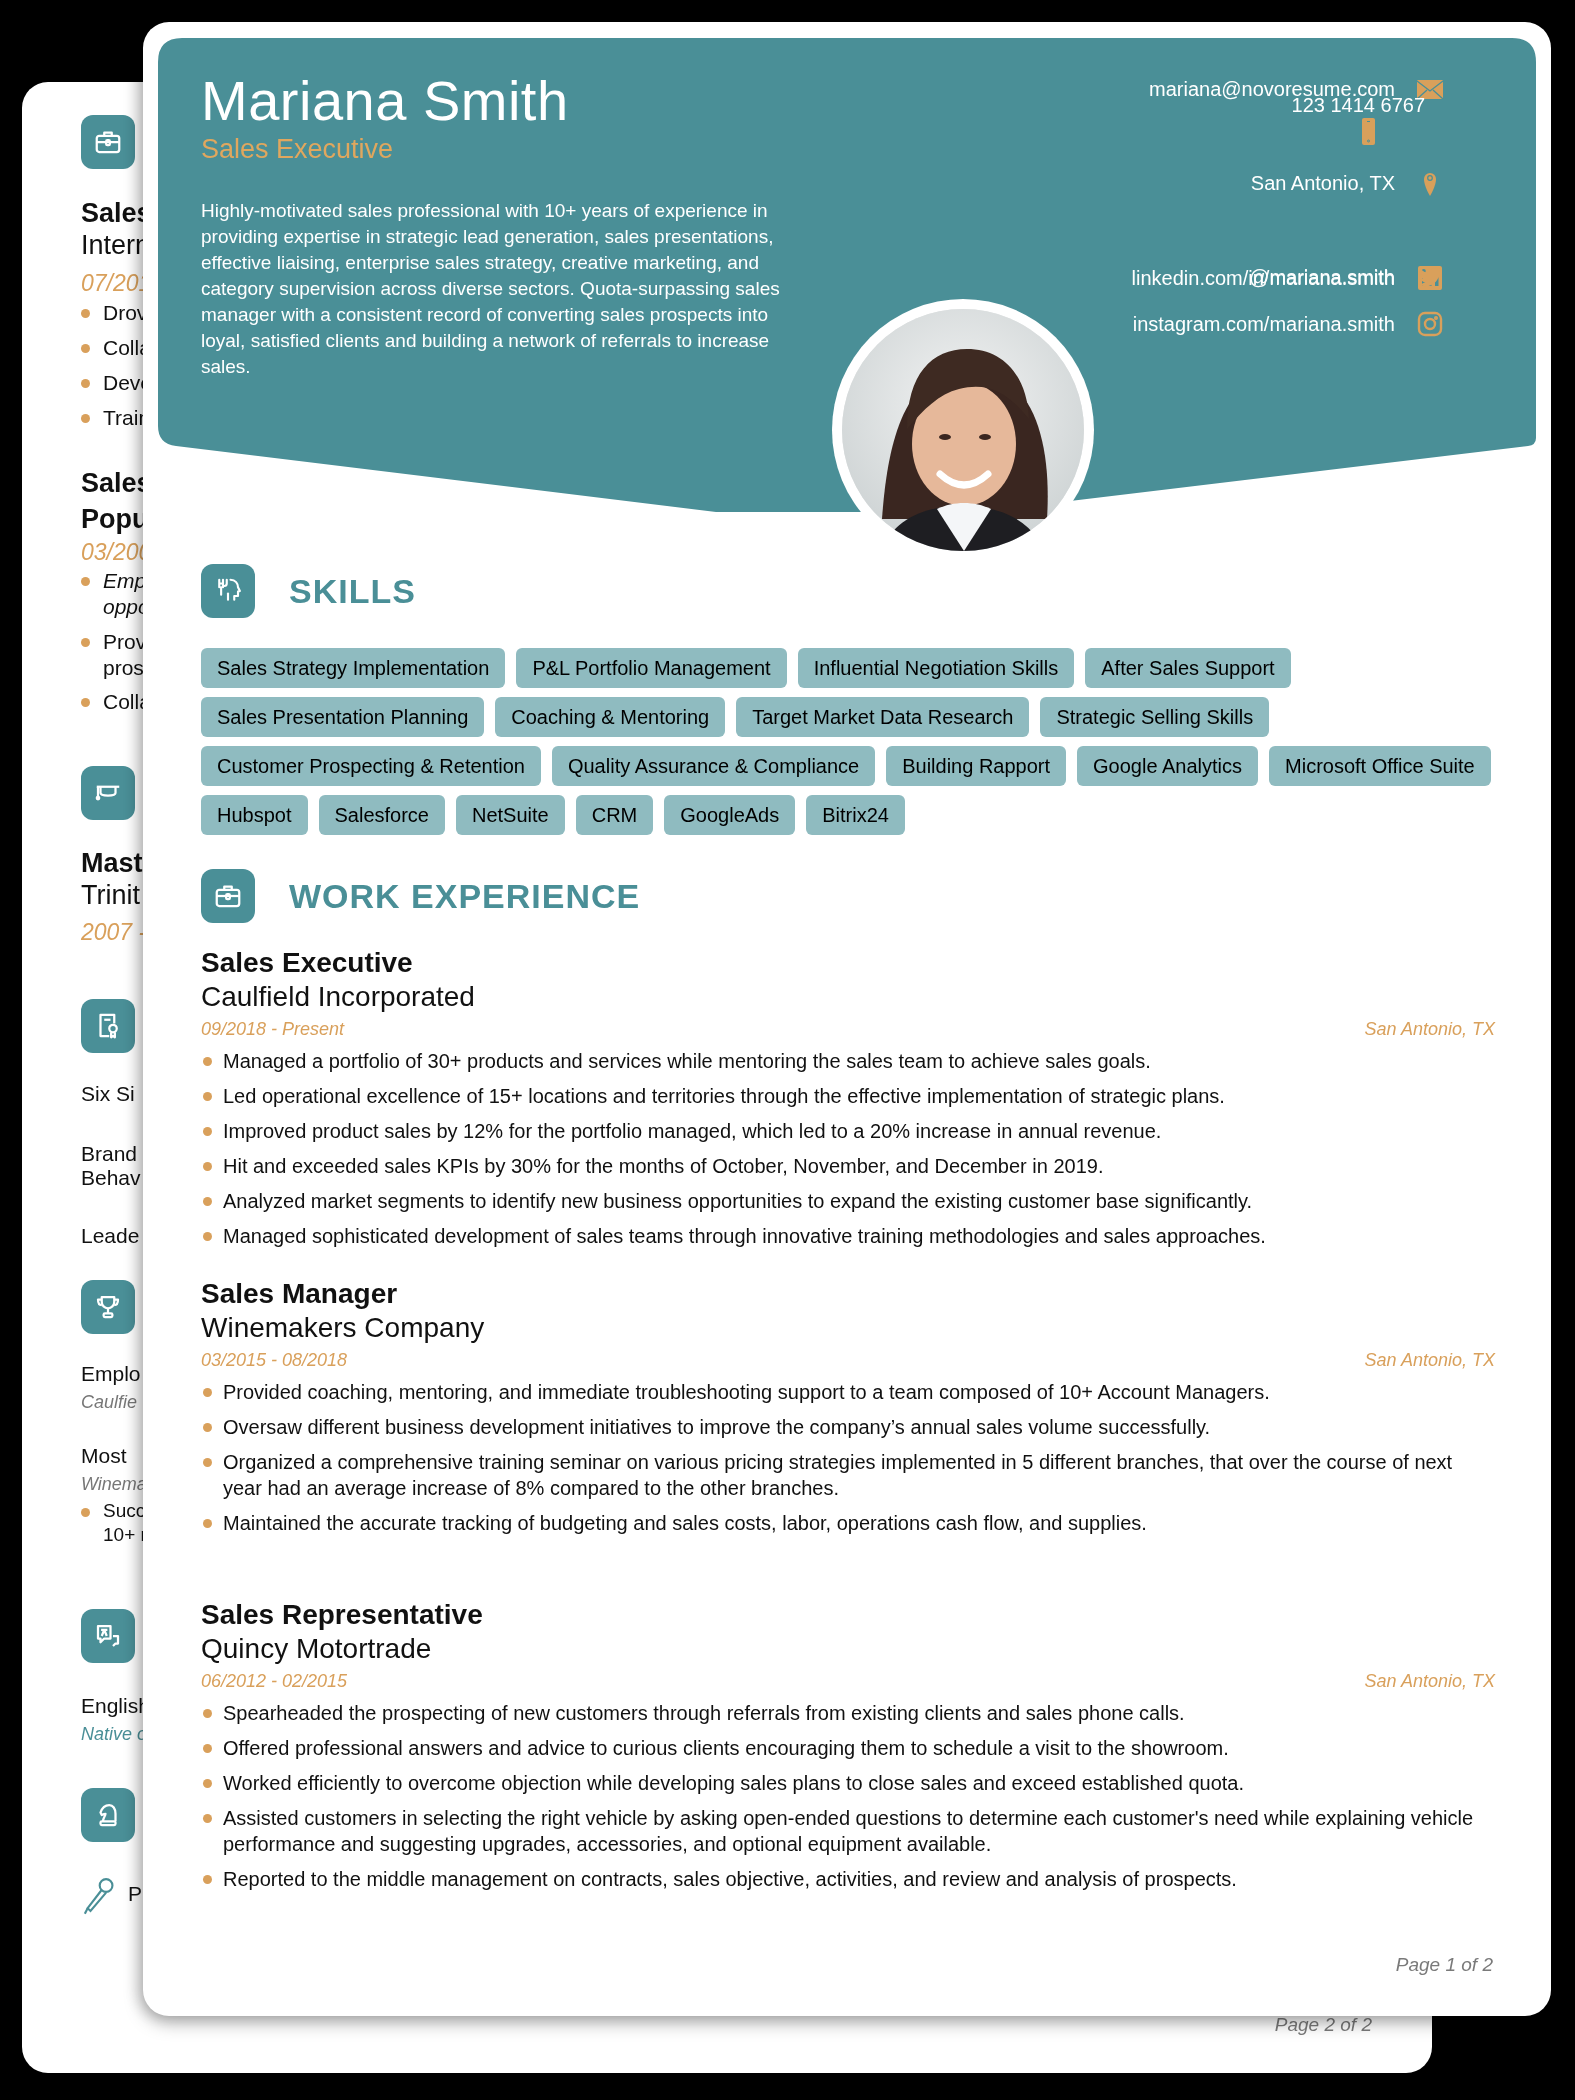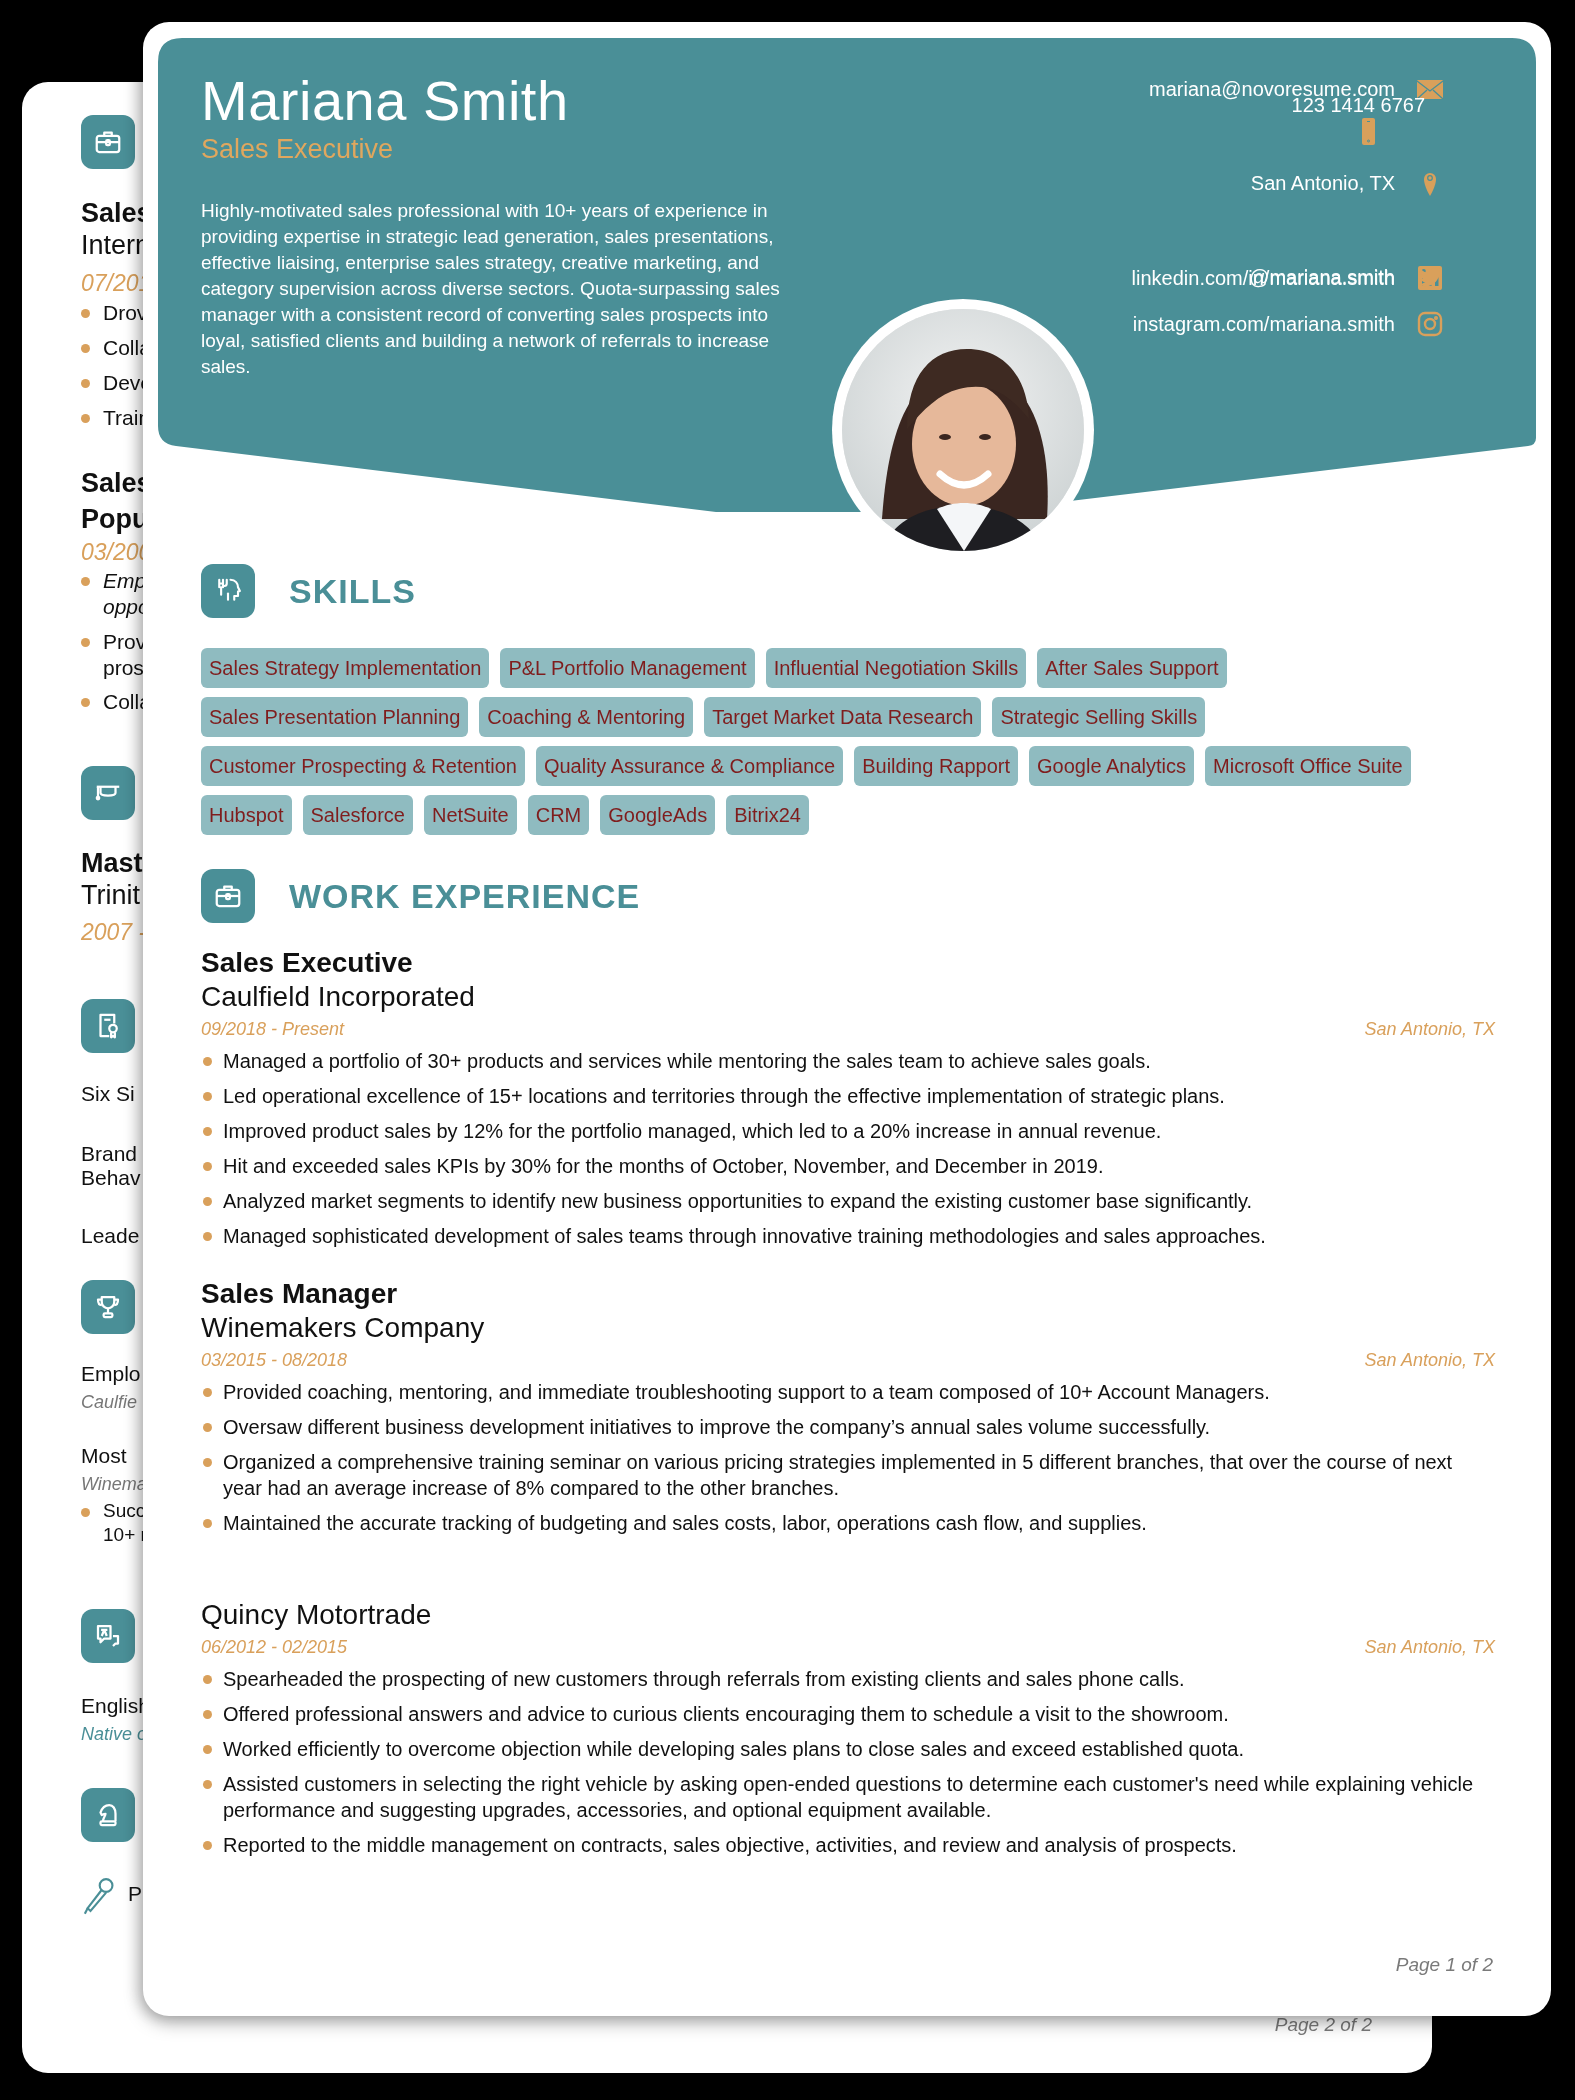--- a/index.html
+++ b/index.html
@@ -40,21 +40,21 @@
 
   #photo {
     position:absolute; left:689px; top:277px; width:262px; height:262px; border-radius:50%;
     background:#fff; display:flex; align-items:center; justify-content:center;
   }
   #photo-inner { width:242px; height:242px; border-radius:50%; overflow:hidden; position:relative; background:#e6e8e8; }
 
   
   .section-title { position:absolute; left:132px; font-size:34px; font-weight:bold; color:#4a8f97; letter-spacing:1px;margin-left:14px; }
   #skills-tags { position:absolute; left:58px; top:626px; width:1300px; display:flex; flex-wrap:wrap; gap:9px 11px; }
-  .tag { height:40px; line-height:40px; padding:0 8px; background:#8fbbc0; color:#7f1d1d; border-radius:6px; font-size:20px; white-space:nowrap; }
+  .tag { height:40px; line-height:40px; padding:0 16px; background:#8fbbc0; color:#000000; border-radius:6px; font-size:20px; white-space:nowrap; }
 
   .job { position:absolute; left:58px; width:1294px; }
   .job-title { font-size:28px; font-weight:bold; line-height:34px; }
   .job-company { font-size:28px; line-height:34px; }
   .job-meta { position:relative; height:34px; }
   .job-date { position:absolute; left:0; top:5px; font-size:18px; font-style:italic; color:#d9a05b; }
   .job-loc { position:absolute; right:0; top:5px; font-size:18px; font-style:italic; color:#d9a05b; }
   .job-bullets { list-style:none; margin:0; padding:0; }
   .job-bullets li { position:relative; padding-left:22px; font-size:20px; line-height:26px; margin-bottom:9px; }
   .job-bullets li::before { content:""; position:absolute; left:2px; top:9px; width:9px; height:9px; border-radius:50%; background:#d9a05b; }
@@ -312,20 +312,21 @@
     </div>
     <ul class="job-bullets">
       <li>Provided coaching, mentoring, and immediate troubleshooting support to a team composed of 10+ Account Managers.</li>
       <li>Oversaw different business development initiatives to improve the company’s annual sales volume successfully.</li>
       <li>Organized a comprehensive training seminar on various pricing strategies implemented in 5 different branches, that over the course of next year had an average increase of 8% compared to the other branches.</li>
       <li>Maintained the accurate tracking of budgeting and sales costs, labor, operations cash flow, and supplies.</li>
     </ul>
   </div>
 
   <div class="job" style="top:1576px;">
+    <div class="job-title">Sales Representative</div>
     <div class="job-company">Quincy Motortrade</div>
     <div class="job-meta">
       <span class="job-date">06/2012 - 02/2015</span>
       <span class="job-loc">San Antonio, TX</span>
     </div>
     <ul class="job-bullets">
       <li>Spearheaded the prospecting of new customers through referrals from existing clients and sales phone calls.</li>
       <li>Offered professional answers and advice to curious clients encouraging them to schedule a visit to the showroom.</li>
       <li>Worked efficiently to overcome objection while developing sales plans to close sales and exceed established quota.</li>
       <li>Assisted customers in selecting the right vehicle by asking open-ended questions to determine each customer's need while explaining vehicle performance and suggesting upgrades, accessories, and optional equipment available.</li>

